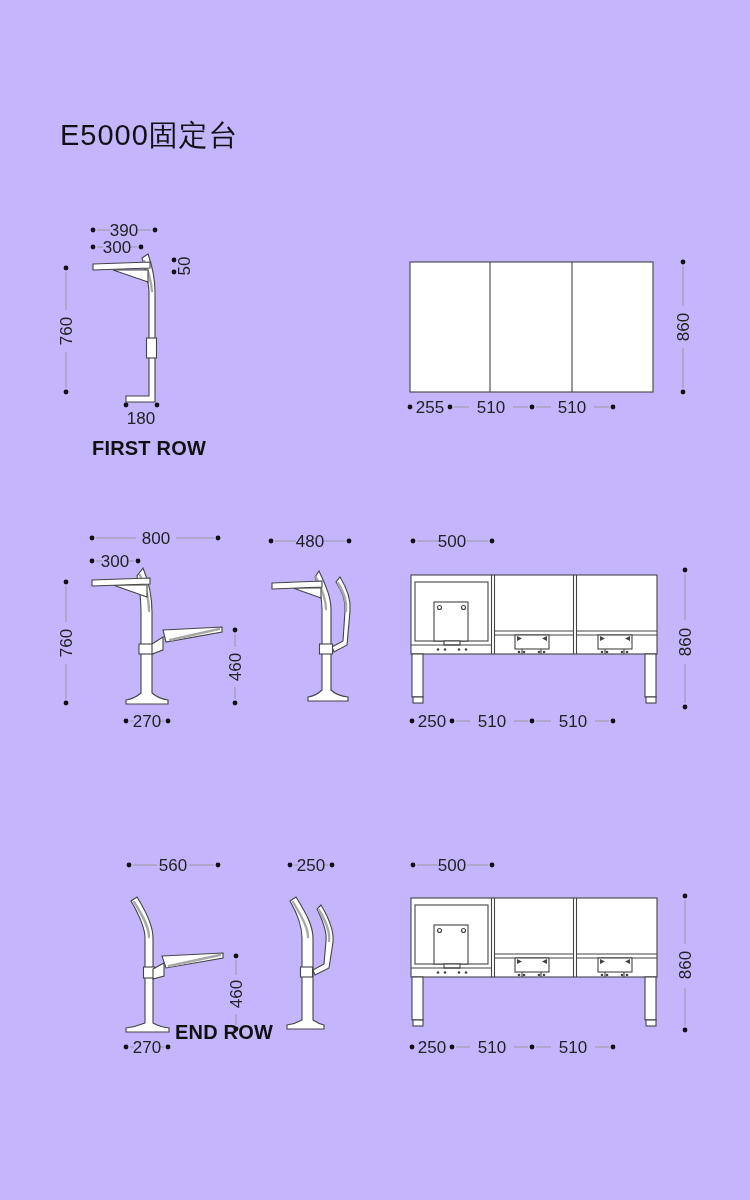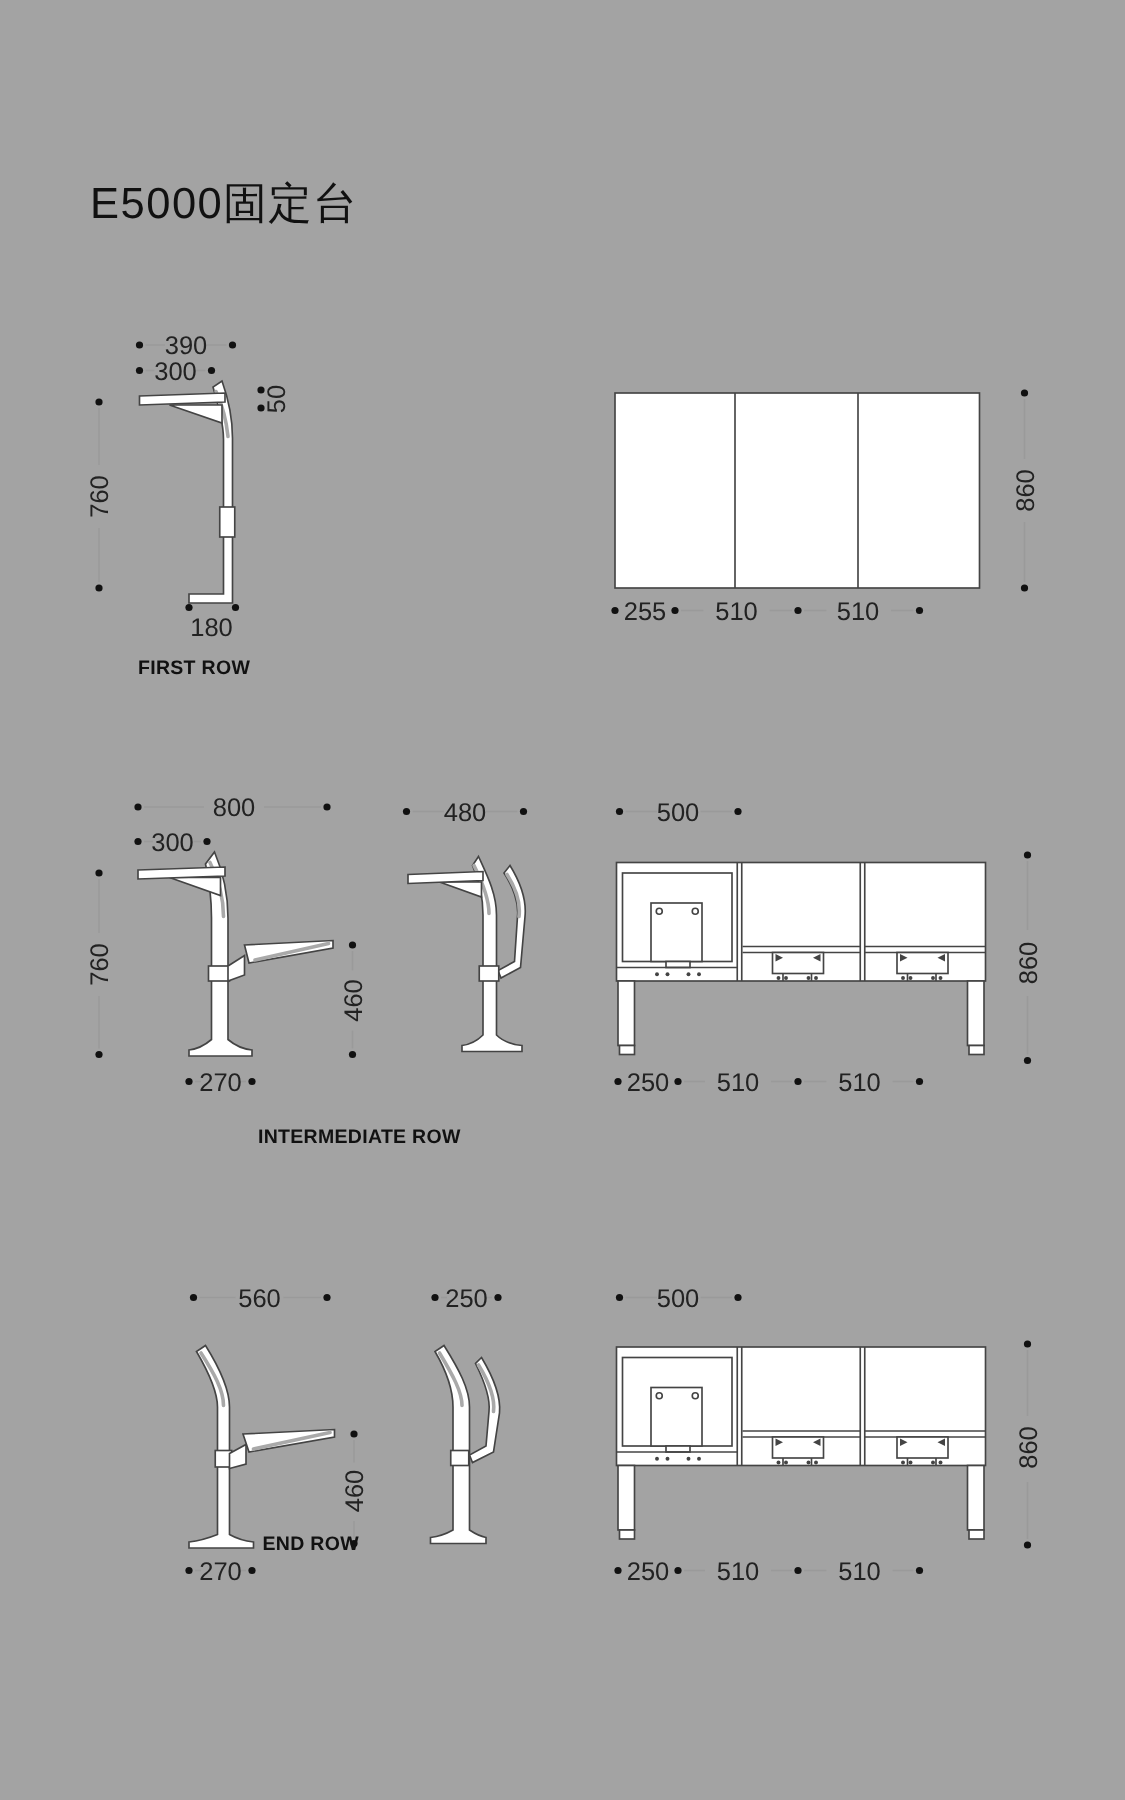--- a/index.html
+++ b/index.html
@@ -1,20 +1,20 @@
 <!DOCTYPE html>
 <html lang="zh"><head>
 <meta charset="utf-8">
 <style>
   html,body{margin:0;padding:0;background:#fff;}
-  .canvas{position:relative;width:750px;height:1200px;background:#a3a3a3;overflow:hidden;
+  .canvas{position:relative;width:750px;height:1200px;background:#c4b5fd;overflow:hidden;
           font-family:"Liberation Sans","DejaVu Sans",sans-serif;color:#161616;}
   .title{position:absolute;left:60px;top:116px;margin:0;font-size:29px;font-weight:400;
          letter-spacing:1px;color:#111;}
-  .row-label{position:absolute;font-size:13px;font-weight:700;color:#111;letter-spacing:.2px;}
+  .row-label{position:absolute;font-size:20px;font-weight:700;color:#111;letter-spacing:.2px;}
   svg.row{position:absolute;overflow:visible;}
   .ln{stroke:#444;stroke-width:1.1;fill:none;}
   .fw{stroke:#444;stroke-width:1.1;fill:#fff;}
   .acc{stroke:#a9a9a9;stroke-width:2.4;fill:none;stroke-linecap:round;}
   .dl{stroke:#9a9a9a;stroke-width:1;}
   .dot{fill:#111;stroke:none;}
   .sdot{fill:#444;stroke:none;}
   .arr{fill:#444;stroke:none;}
   text.dim{font-family:"Liberation Sans","DejaVu Sans",sans-serif;font-size:17px;fill:#222;}
 </style>
@@ -232,21 +232,20 @@
         <circle class="dot" cx="613" cy="721" r="2.4"></circle>
       <text class="dim" x="432" y="727" text-anchor="middle">250</text>
       <line class="dl" x1="456" y1="721" x2="470" y2="721"></line>
         <line class="dl" x1="514" y1="721" x2="528" y2="721"></line>
       <text class="dim" x="492" y="727" text-anchor="middle">510</text>
       <line class="dl" x1="536" y1="721" x2="551" y2="721"></line>
         <line class="dl" x1="595" y1="721" x2="609" y2="721"></line>
       <text class="dim" x="573" y="727" text-anchor="middle">510</text>
     </g>
   </svg>
-  <div class="row-label" style="left:172px;top:750px">INTERMEDIATE ROW</div>
 
   <svg class="row" style="left:40px;top:852px;width:670px;height:205px" viewBox="40 852 670 205">
 
     <g>
       <path class="fw" d="M137,897 C147,913 153,926 153,938 L153,1023 Q160,1027 169,1028 L169,1032 L126,1032 L126,1028 Q135,1027 145,1023 L145,938 C145,927 138,913 131,901 Z"></path>
       <path class="acc" d="M134,902 C143,916 149,927 149,937"></path>
       <rect class="fw" x="143.5" y="967" width="11" height="11"></rect>
       <path class="fw" d="M153,969 L164,963 L164,976 L153,979 Z"></path>
       <path class="fw" d="M162,956 L223,953 L223,958 L166,968 Z"></path>
       <path class="acc" d="M220,955 L169,966"></path>

